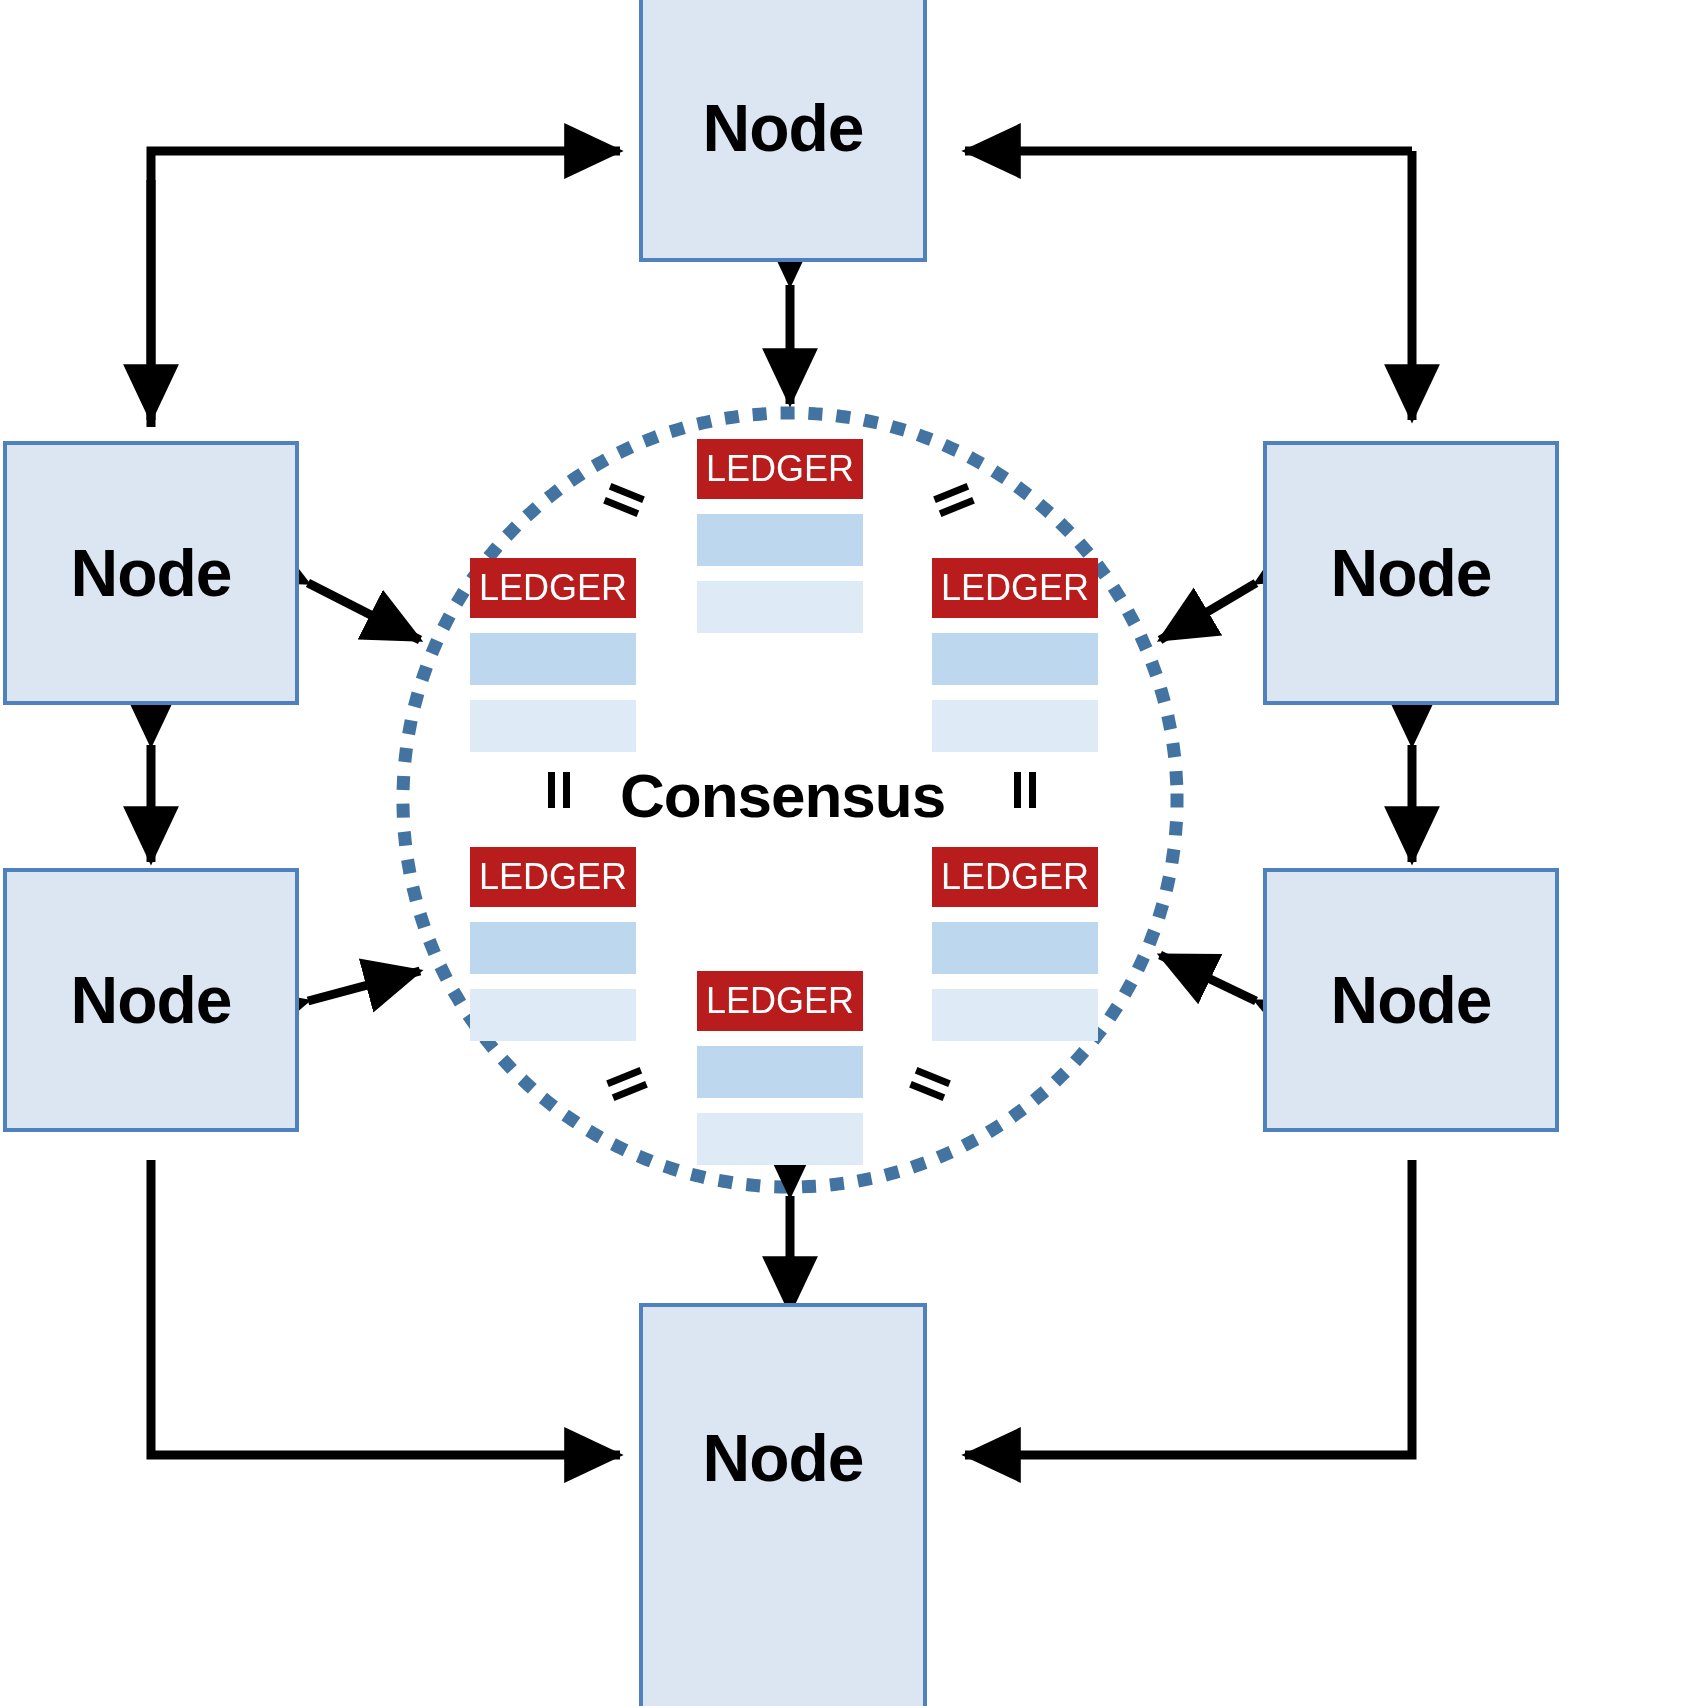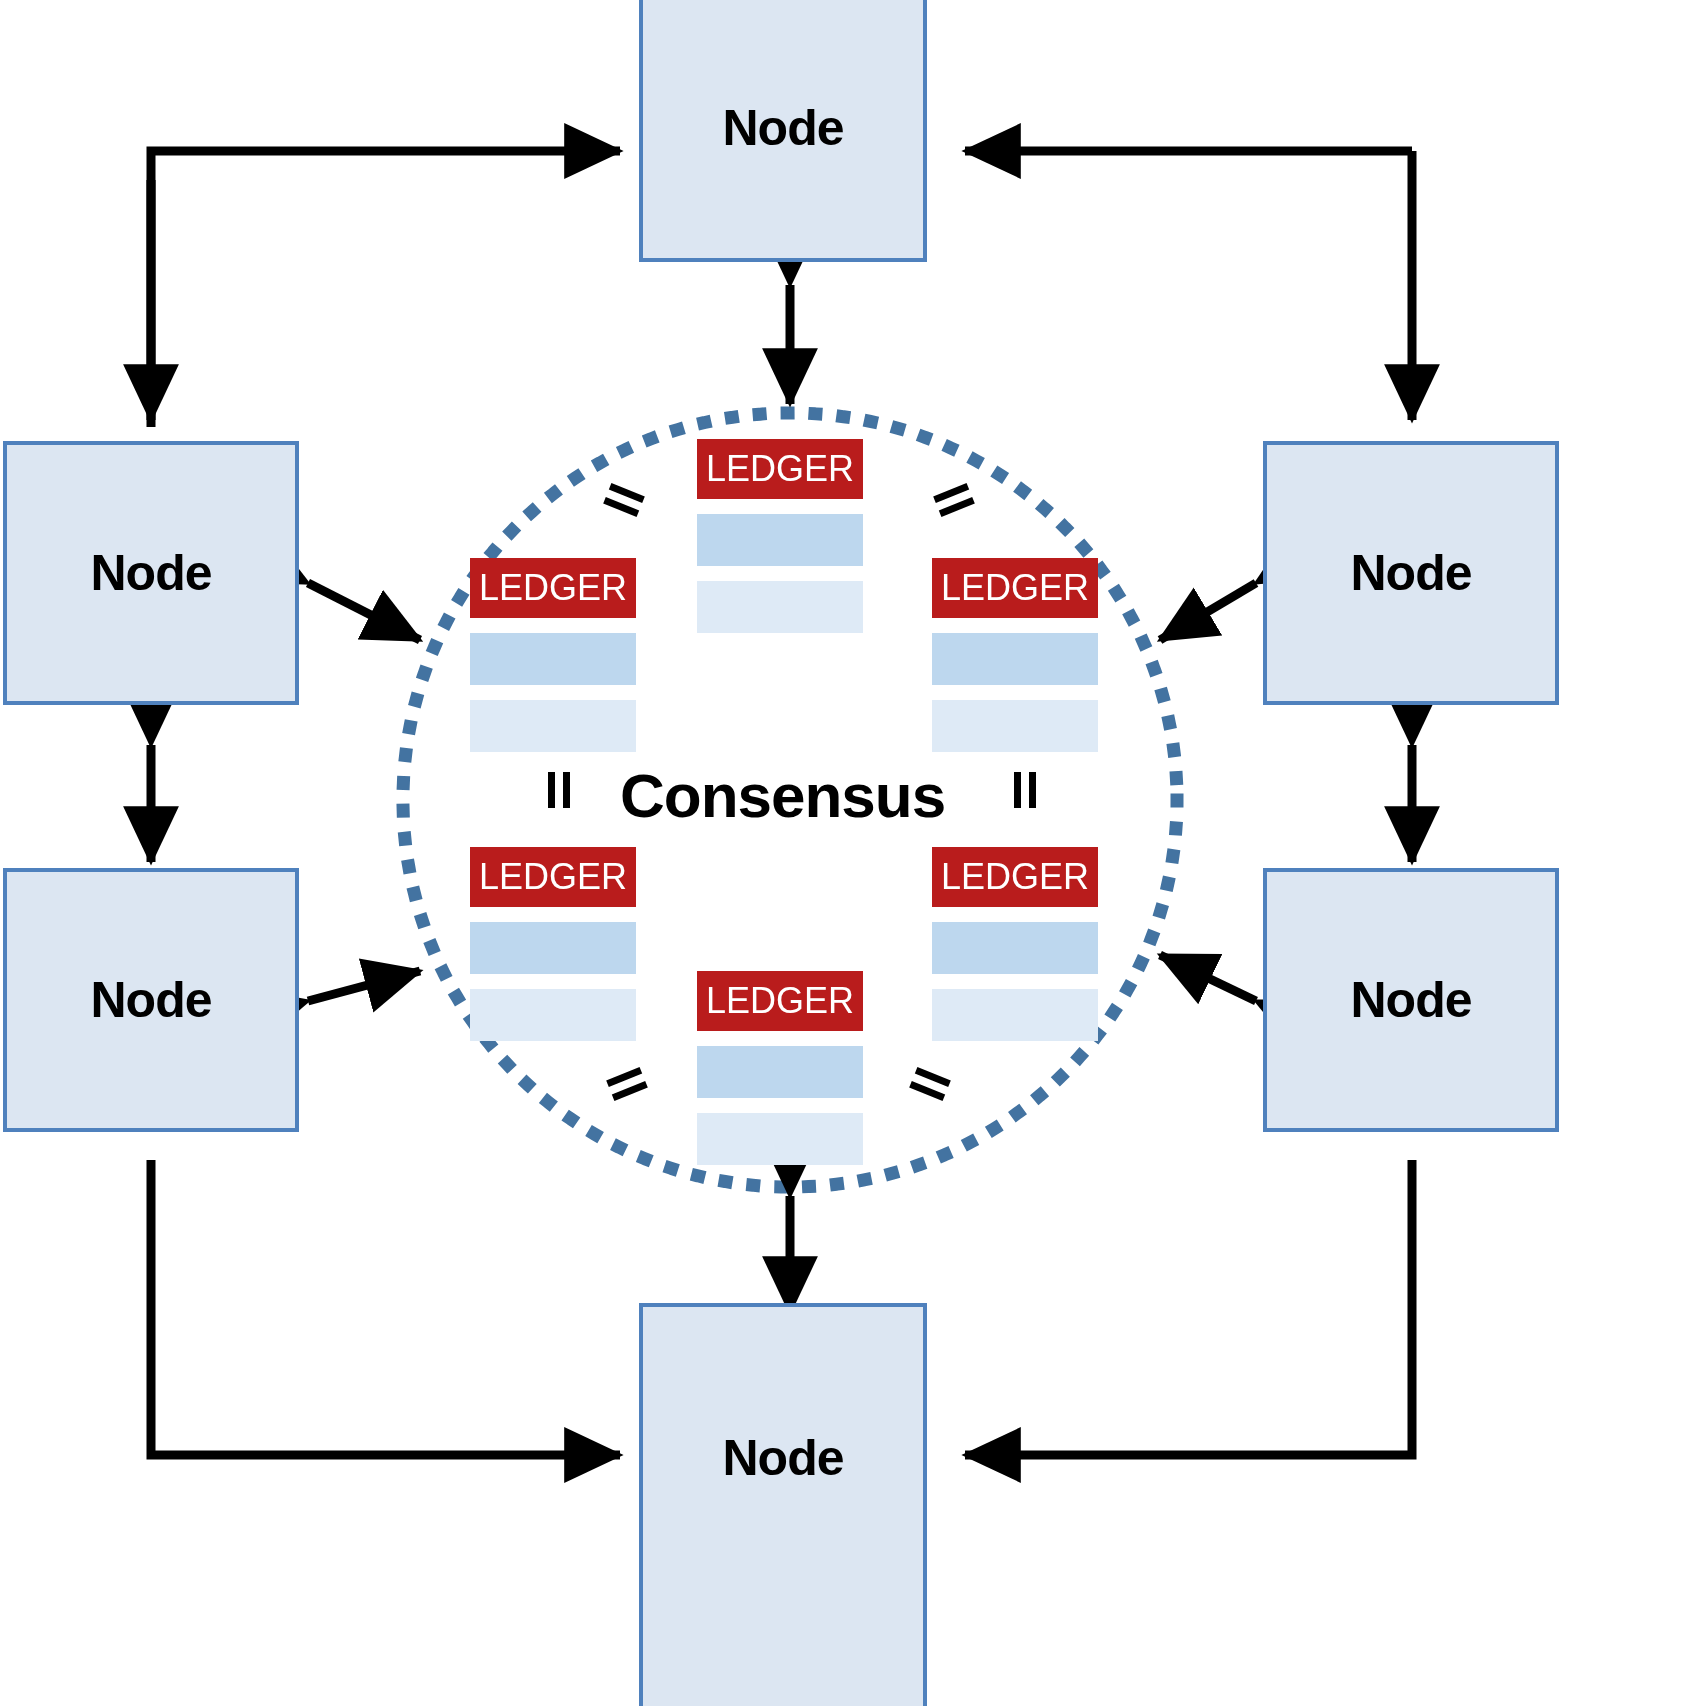--- a/index.html
+++ b/index.html
@@ -27,21 +27,21 @@
     box-sizing: border-box;
     background: #dce6f2;
     border: 4px solid #4f81bd;
     display: flex;
     align-items: center;
     justify-content: center;
   }
   .node-label {
     font-family: "Liberation Sans", sans-serif;
     font-weight: bold;
-    font-size: 50px;
+    font-size: 66px;
     color: #000000;
     letter-spacing: -1px;
     line-height: 1;
   }
   .ledger {
     position: absolute;
     width: 166px;
   }
   .ledger-header {
     box-sizing: border-box;

